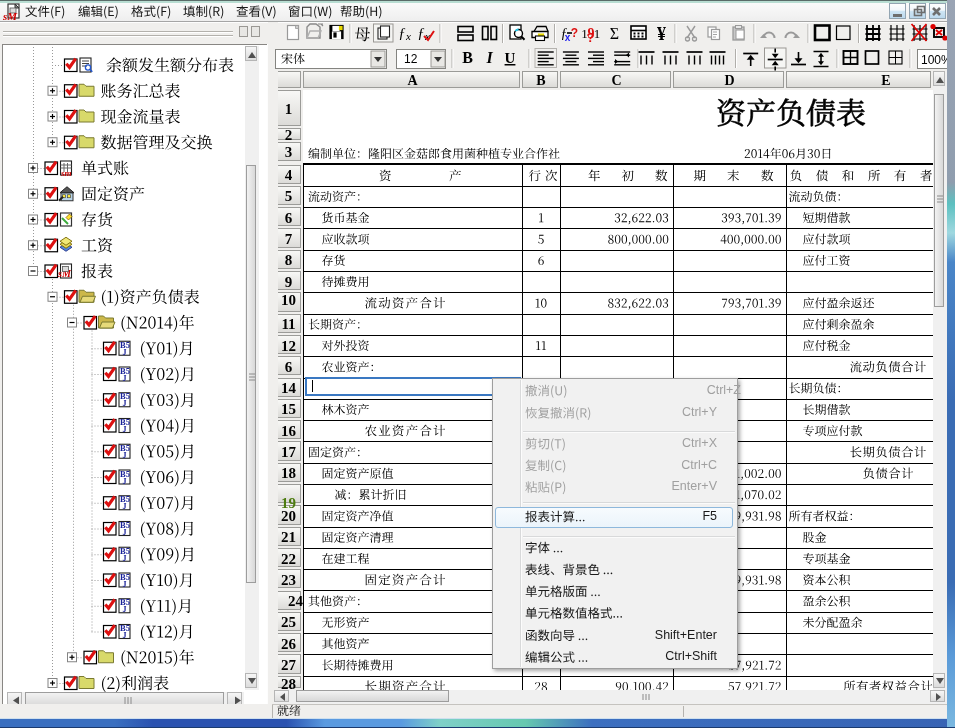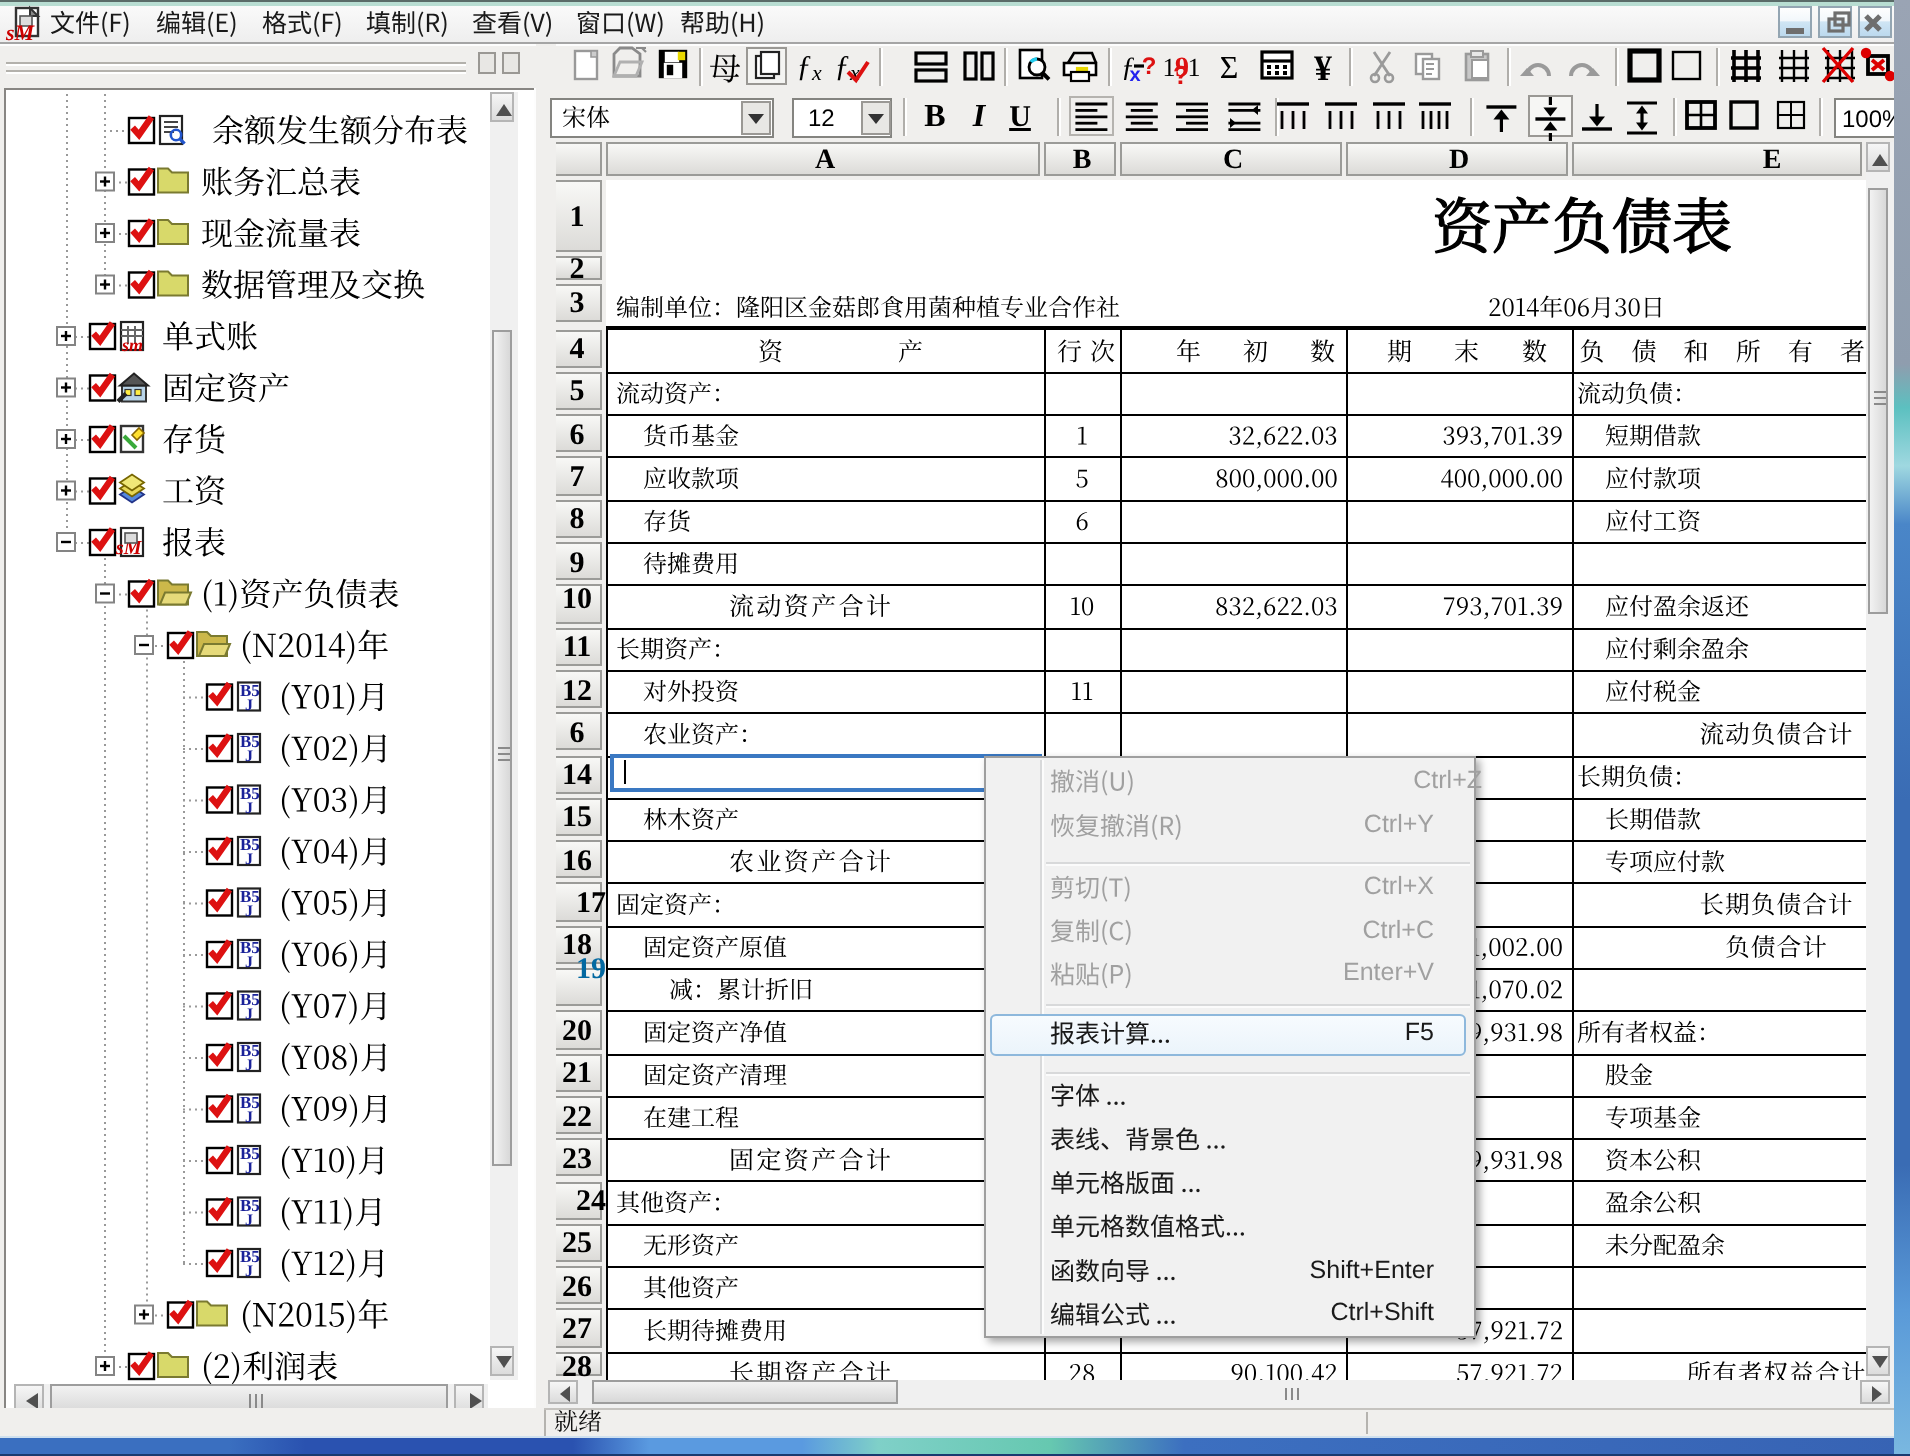--- a/index.html
+++ b/index.html
@@ -357,23 +357,23 @@
 <div style="position:absolute;left:274px;top:230.05px;font-family:'Liberation Serif';font-weight:bold;font-size:15px;color:#000;width:29px;text-align:center;line-height:18px;z-index:4;white-space:pre">7</div>
 <div style="position:absolute;left:274px;top:251.35px;font-family:'Liberation Serif';font-weight:bold;font-size:15px;color:#000;width:29px;text-align:center;line-height:18px;z-index:4;white-space:pre">8</div>
 <div style="position:absolute;left:274px;top:272.65px;font-family:'Liberation Serif';font-weight:bold;font-size:15px;color:#000;width:29px;text-align:center;line-height:18px;z-index:4;white-space:pre">9</div>
 <div style="position:absolute;left:274px;top:291px;font-family:'Liberation Serif';font-weight:bold;font-size:15px;color:#000;width:29px;text-align:center;line-height:18px;z-index:4;white-space:pre">10</div>
 <div style="position:absolute;left:274px;top:315.25px;font-family:'Liberation Serif';font-weight:bold;font-size:15px;color:#000;width:29px;text-align:center;line-height:18px;z-index:4;white-space:pre">11</div>
 <div style="position:absolute;left:274px;top:336.55px;font-family:'Liberation Serif';font-weight:bold;font-size:15px;color:#000;width:29px;text-align:center;line-height:18px;z-index:4;white-space:pre">12</div>
 <div style="position:absolute;left:274px;top:357.85px;font-family:'Liberation Serif';font-weight:bold;font-size:15px;color:#000;width:29px;text-align:center;line-height:18px;z-index:4;white-space:pre">6</div>
 <div style="position:absolute;left:274px;top:379.15px;font-family:'Liberation Serif';font-weight:bold;font-size:15px;color:#000;width:29px;text-align:center;line-height:18px;z-index:4;white-space:pre">14</div>
 <div style="position:absolute;left:274px;top:400.45px;font-family:'Liberation Serif';font-weight:bold;font-size:15px;color:#000;width:29px;text-align:center;line-height:18px;z-index:4;white-space:pre">15</div>
 <div style="position:absolute;left:274px;top:421.75px;font-family:'Liberation Serif';font-weight:bold;font-size:15px;color:#000;width:29px;text-align:center;line-height:18px;z-index:4;white-space:pre">16</div>
-<div style="position:absolute;left:274px;top:443.05px;font-family:'Liberation Serif';font-weight:bold;font-size:15px;color:#000;width:29px;text-align:right;line-height:18px;z-index:4;white-space:pre">17</div>
+<div style="position:absolute;left:274px;top:443.05px;font-family:'Liberation Serif';font-weight:bold;font-size:15px;color:#000;width:29px;text-align:center;line-height:18px;z-index:4;white-space:pre">17</div>
 <div style="position:absolute;left:274px;top:464.35px;font-family:'Liberation Serif';font-weight:bold;font-size:15px;color:#000;width:29px;text-align:center;line-height:18px;z-index:4;white-space:pre">18</div>
-<div style="position:absolute;left:274px;top:476px;font-family:'Liberation Serif';font-weight:bold;font-size:15px;color:#0369a1;width:29px;text-align:right;line-height:18px;z-index:4;white-space:pre">19</div>
+<div style="position:absolute;left:274px;top:494px;font-family:'Liberation Serif';font-weight:bold;font-size:15px;color:#4d7c0f;width:29px;text-align:center;line-height:18px;z-index:4;white-space:pre">19</div>
 <div style="position:absolute;left:274px;top:506.95px;font-family:'Liberation Serif';font-weight:bold;font-size:15px;color:#000;width:29px;text-align:center;line-height:18px;z-index:4;white-space:pre">20</div>
 <div style="position:absolute;left:274px;top:528.25px;font-family:'Liberation Serif';font-weight:bold;font-size:15px;color:#000;width:29px;text-align:center;line-height:18px;z-index:4;white-space:pre">21</div>
 <div style="position:absolute;left:274px;top:549.55px;font-family:'Liberation Serif';font-weight:bold;font-size:15px;color:#000;width:29px;text-align:center;line-height:18px;z-index:4;white-space:pre">22</div>
 <div style="position:absolute;left:274px;top:570.85px;font-family:'Liberation Serif';font-weight:bold;font-size:15px;color:#000;width:29px;text-align:center;line-height:18px;z-index:4;white-space:pre">23</div>
 <div style="position:absolute;left:274px;top:592.15px;font-family:'Liberation Serif';font-weight:bold;font-size:15px;color:#000;width:29px;text-align:right;line-height:18px;z-index:4;white-space:pre">24</div>
 <div style="position:absolute;left:274px;top:613.45px;font-family:'Liberation Serif';font-weight:bold;font-size:15px;color:#000;width:29px;text-align:center;line-height:18px;z-index:4;white-space:pre">25</div>
 <div style="position:absolute;left:274px;top:634.75px;font-family:'Liberation Serif';font-weight:bold;font-size:15px;color:#000;width:29px;text-align:center;line-height:18px;z-index:4;white-space:pre">26</div>
 <div style="position:absolute;left:274px;top:656.05px;font-family:'Liberation Serif';font-weight:bold;font-size:15px;color:#000;width:29px;text-align:center;line-height:18px;z-index:4;white-space:pre">27</div>
 <div style="position:absolute;left:274px;top:674.85px;font-family:'Liberation Serif';font-weight:bold;font-size:15px;color:#000;width:29px;text-align:center;line-height:18px;z-index:4;white-space:pre">28</div>
 <div style="position:absolute;left:305px;top:376.5px;width:216px;height:19px;background:#fff;border:2px solid #3a78c2;z-index:6"></div>

